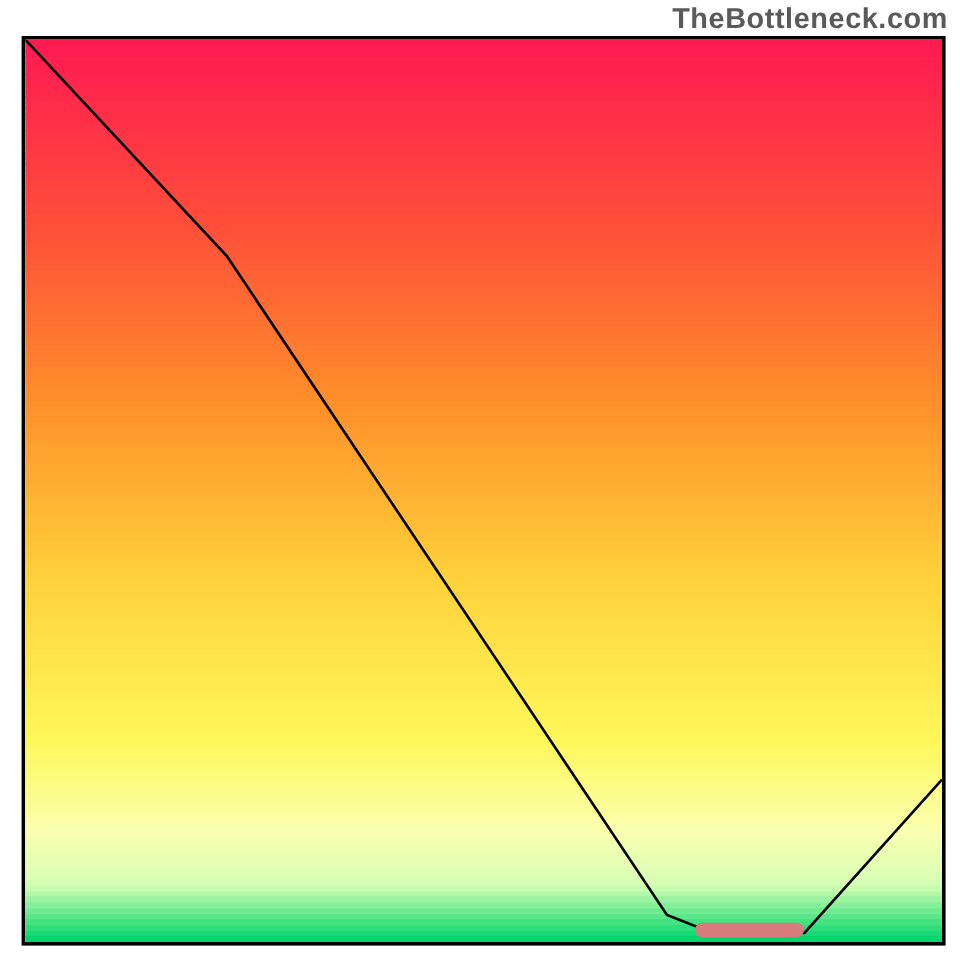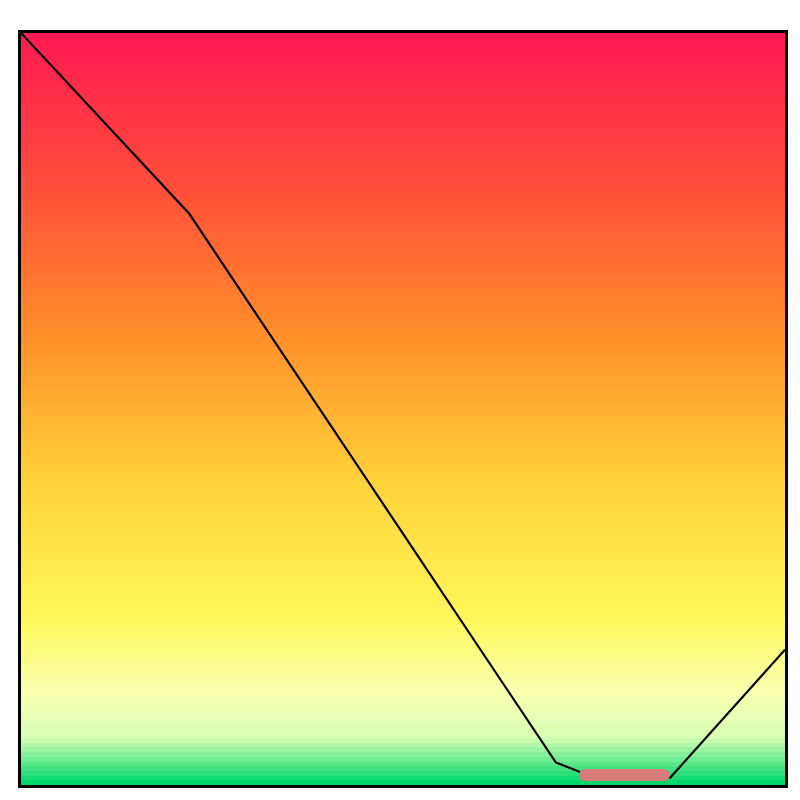--- a/index.html
+++ b/index.html
@@ -53,20 +53,21 @@
     height: 12px;
     background: #d87b7b;
     border-radius: 6px;
   }
 </style>
 </head>
 <body>
 
 <div class="frame">
 
+  <div class="watermark">TheBottleneck.com</div>
 
   <div class="plot">
 
     <div class="gradient">
 
     <div class="band" style="top: 0%; height: 0.825%; background: rgb(255, 26, 82);"></div>
         <div class="band" style="top: 0.625%; height: 0.825%; background: rgb(255, 28, 81);"></div>
         <div class="band" style="top: 1.25%; height: 0.825%; background: rgb(255, 29, 80);"></div>
         <div class="band" style="top: 1.875%; height: 0.825%; background: rgb(255, 31, 80);"></div>
         <div class="band" style="top: 2.5%; height: 0.825%; background: rgb(255, 32, 79);"></div>

